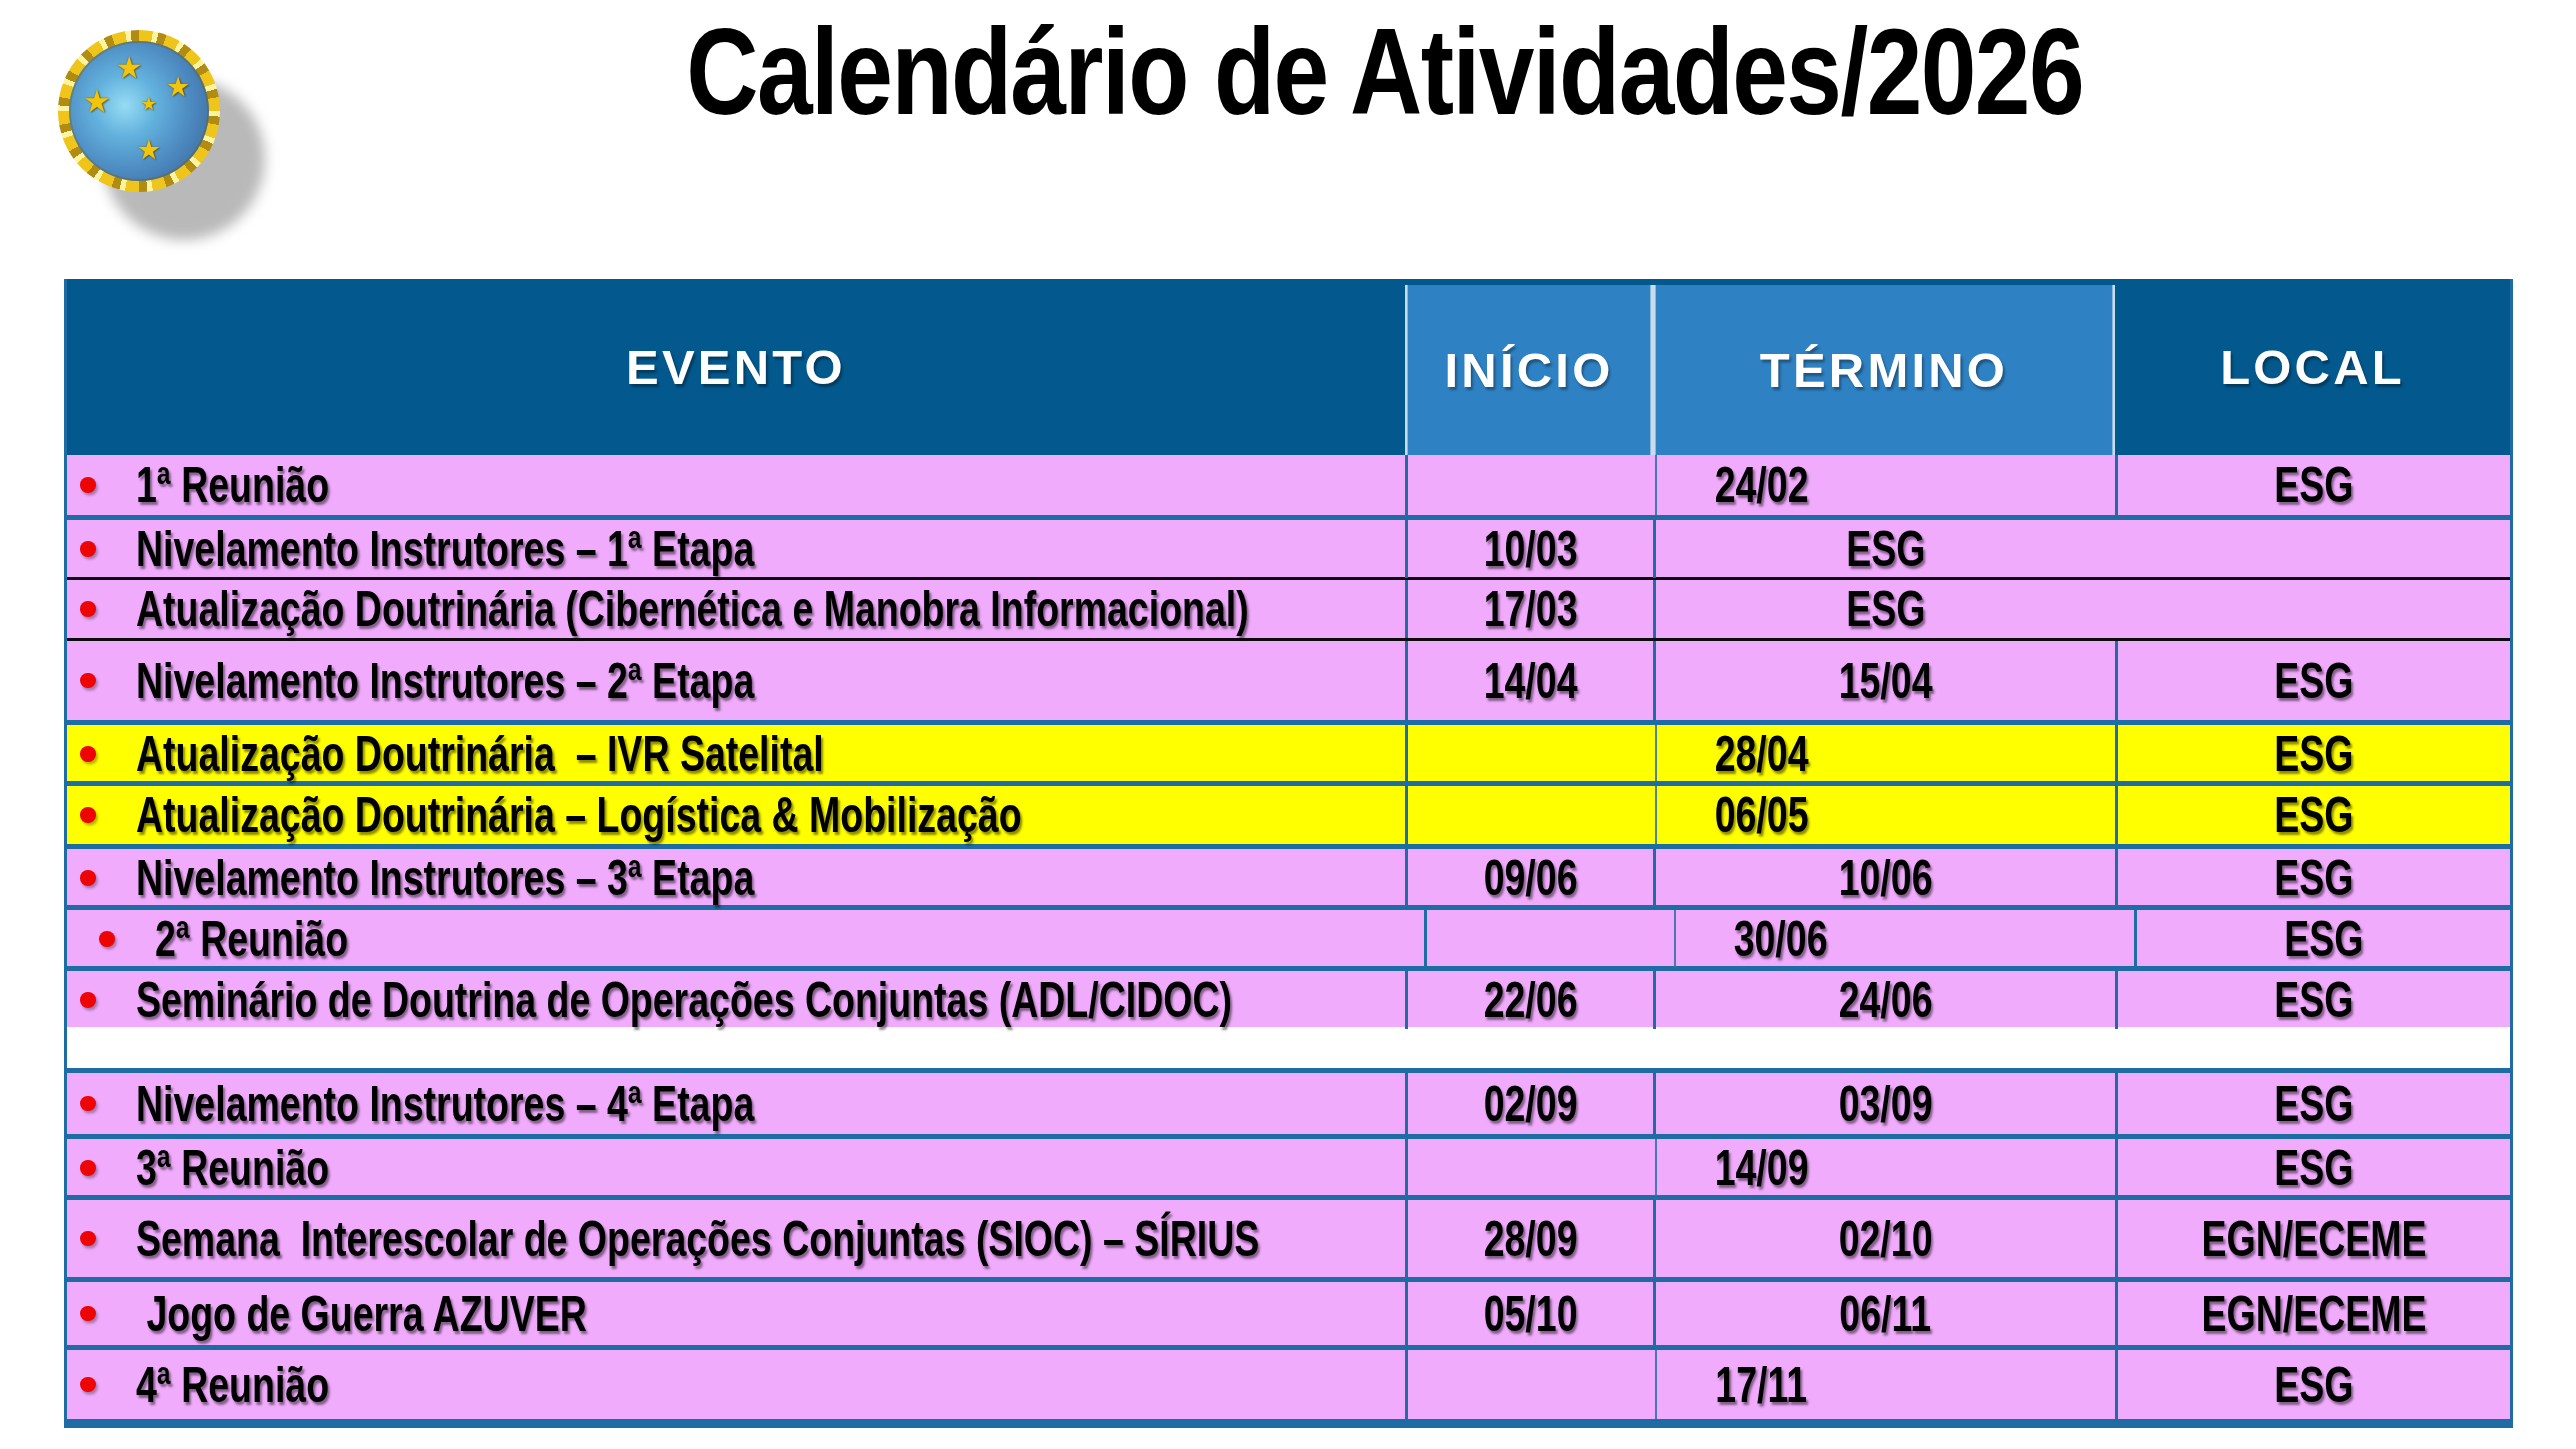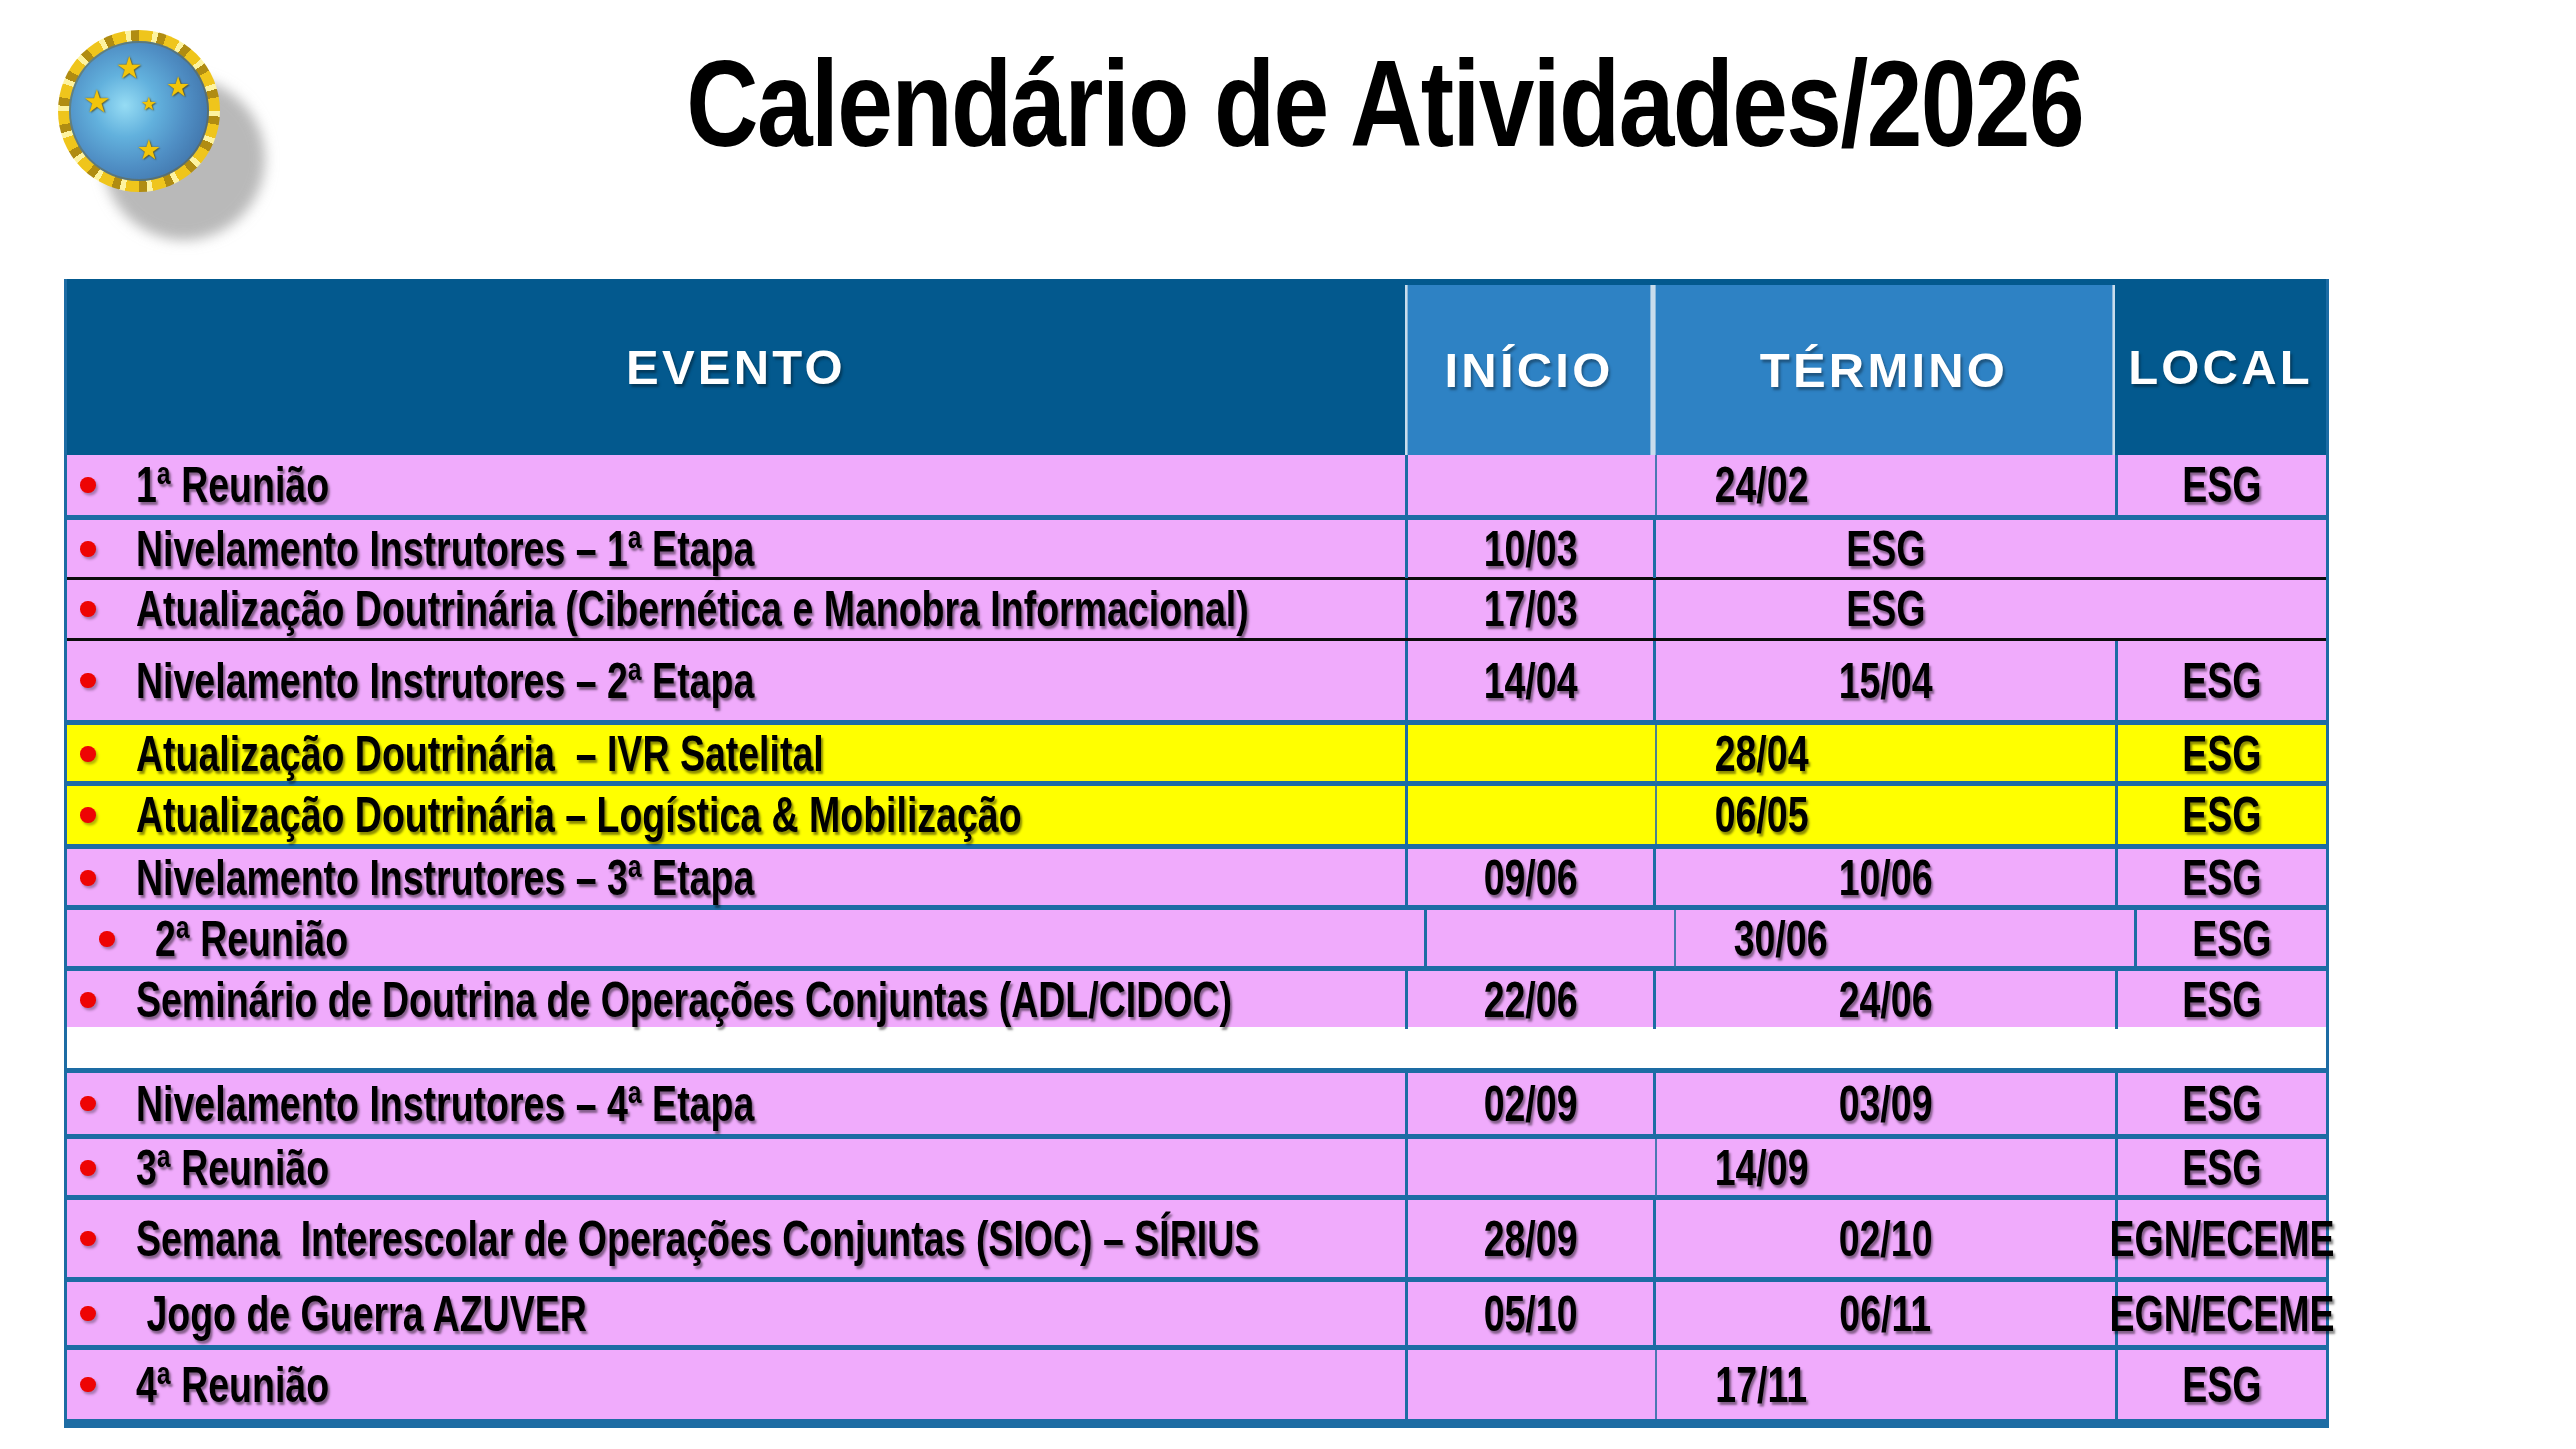--- a/index.html
+++ b/index.html
@@ -16,26 +16,26 @@
         box-shadow:inset 0 0 0 1.9px rgba(120,90,0,.35);}
   .star{position:absolute;color:#f2c50a;line-height:1;transform:translate(-50%,-50%);
         text-shadow:0 0 1.9px #7a5c00,1.3px 1.3px 1.3px rgba(60,45,0,.5);}
   .s1{left:43%;top:19%;font-size:30px;}
   .s2{left:78%;top:33%;font-size:27px;}
   .s3{left:20%;top:43%;font-size:31px;}
   .s4{left:57%;top:45%;font-size:18px;}
   .s5{left:57%;top:78%;font-size:27px;}
 
   
-  .title-wrap{position:absolute;left:219px;top:34px;width:2331px;text-align:center;}
+  .title-wrap{position:absolute;left:219px;top:2px;width:2331px;text-align:center;}
   .title-text{display:inline-block;font-size:122px;font-weight:bold;color:#000;
         letter-spacing:-1.9px;white-space:nowrap;transform:scaleX(.82);transform-origin:center;}
 
   
-  .table{position:absolute;left:64px;top:279px;width:2265px;box-sizing:border-box;
+  .table{position:absolute;left:64px;top:279px;width:2449px;box-sizing:border-box;
         border-left:3.9px solid #1d6ca4;border-right:3.9px solid #1d6ca4;border-bottom:9px solid #1d6ca4;}
   .thead{display:grid;grid-template-columns:1338px 248px 462px 1fr;height:176px;background:#03598e;}
   .th{display:flex;align-items:center;justify-content:center;color:#ffffff;font-weight:bold;
         font-size:49px;letter-spacing:3.2px;text-shadow:1.9px 2.6px 2.6px rgba(0,0,0,.35);}
   .th.light{background:#2e82c4;border-top:6.4px solid #03598e;
         box-shadow:inset 2.6px 0 0 #c9dcec,inset -2.6px 0 0 #c9dcec;}
 
   .row{display:grid;background:#f0abfc;box-sizing:border-box;}
   .row.hl{background:#ffff00;}
   .cell{display:flex;align-items:center;justify-content:center;position:relative;min-width:0;}

